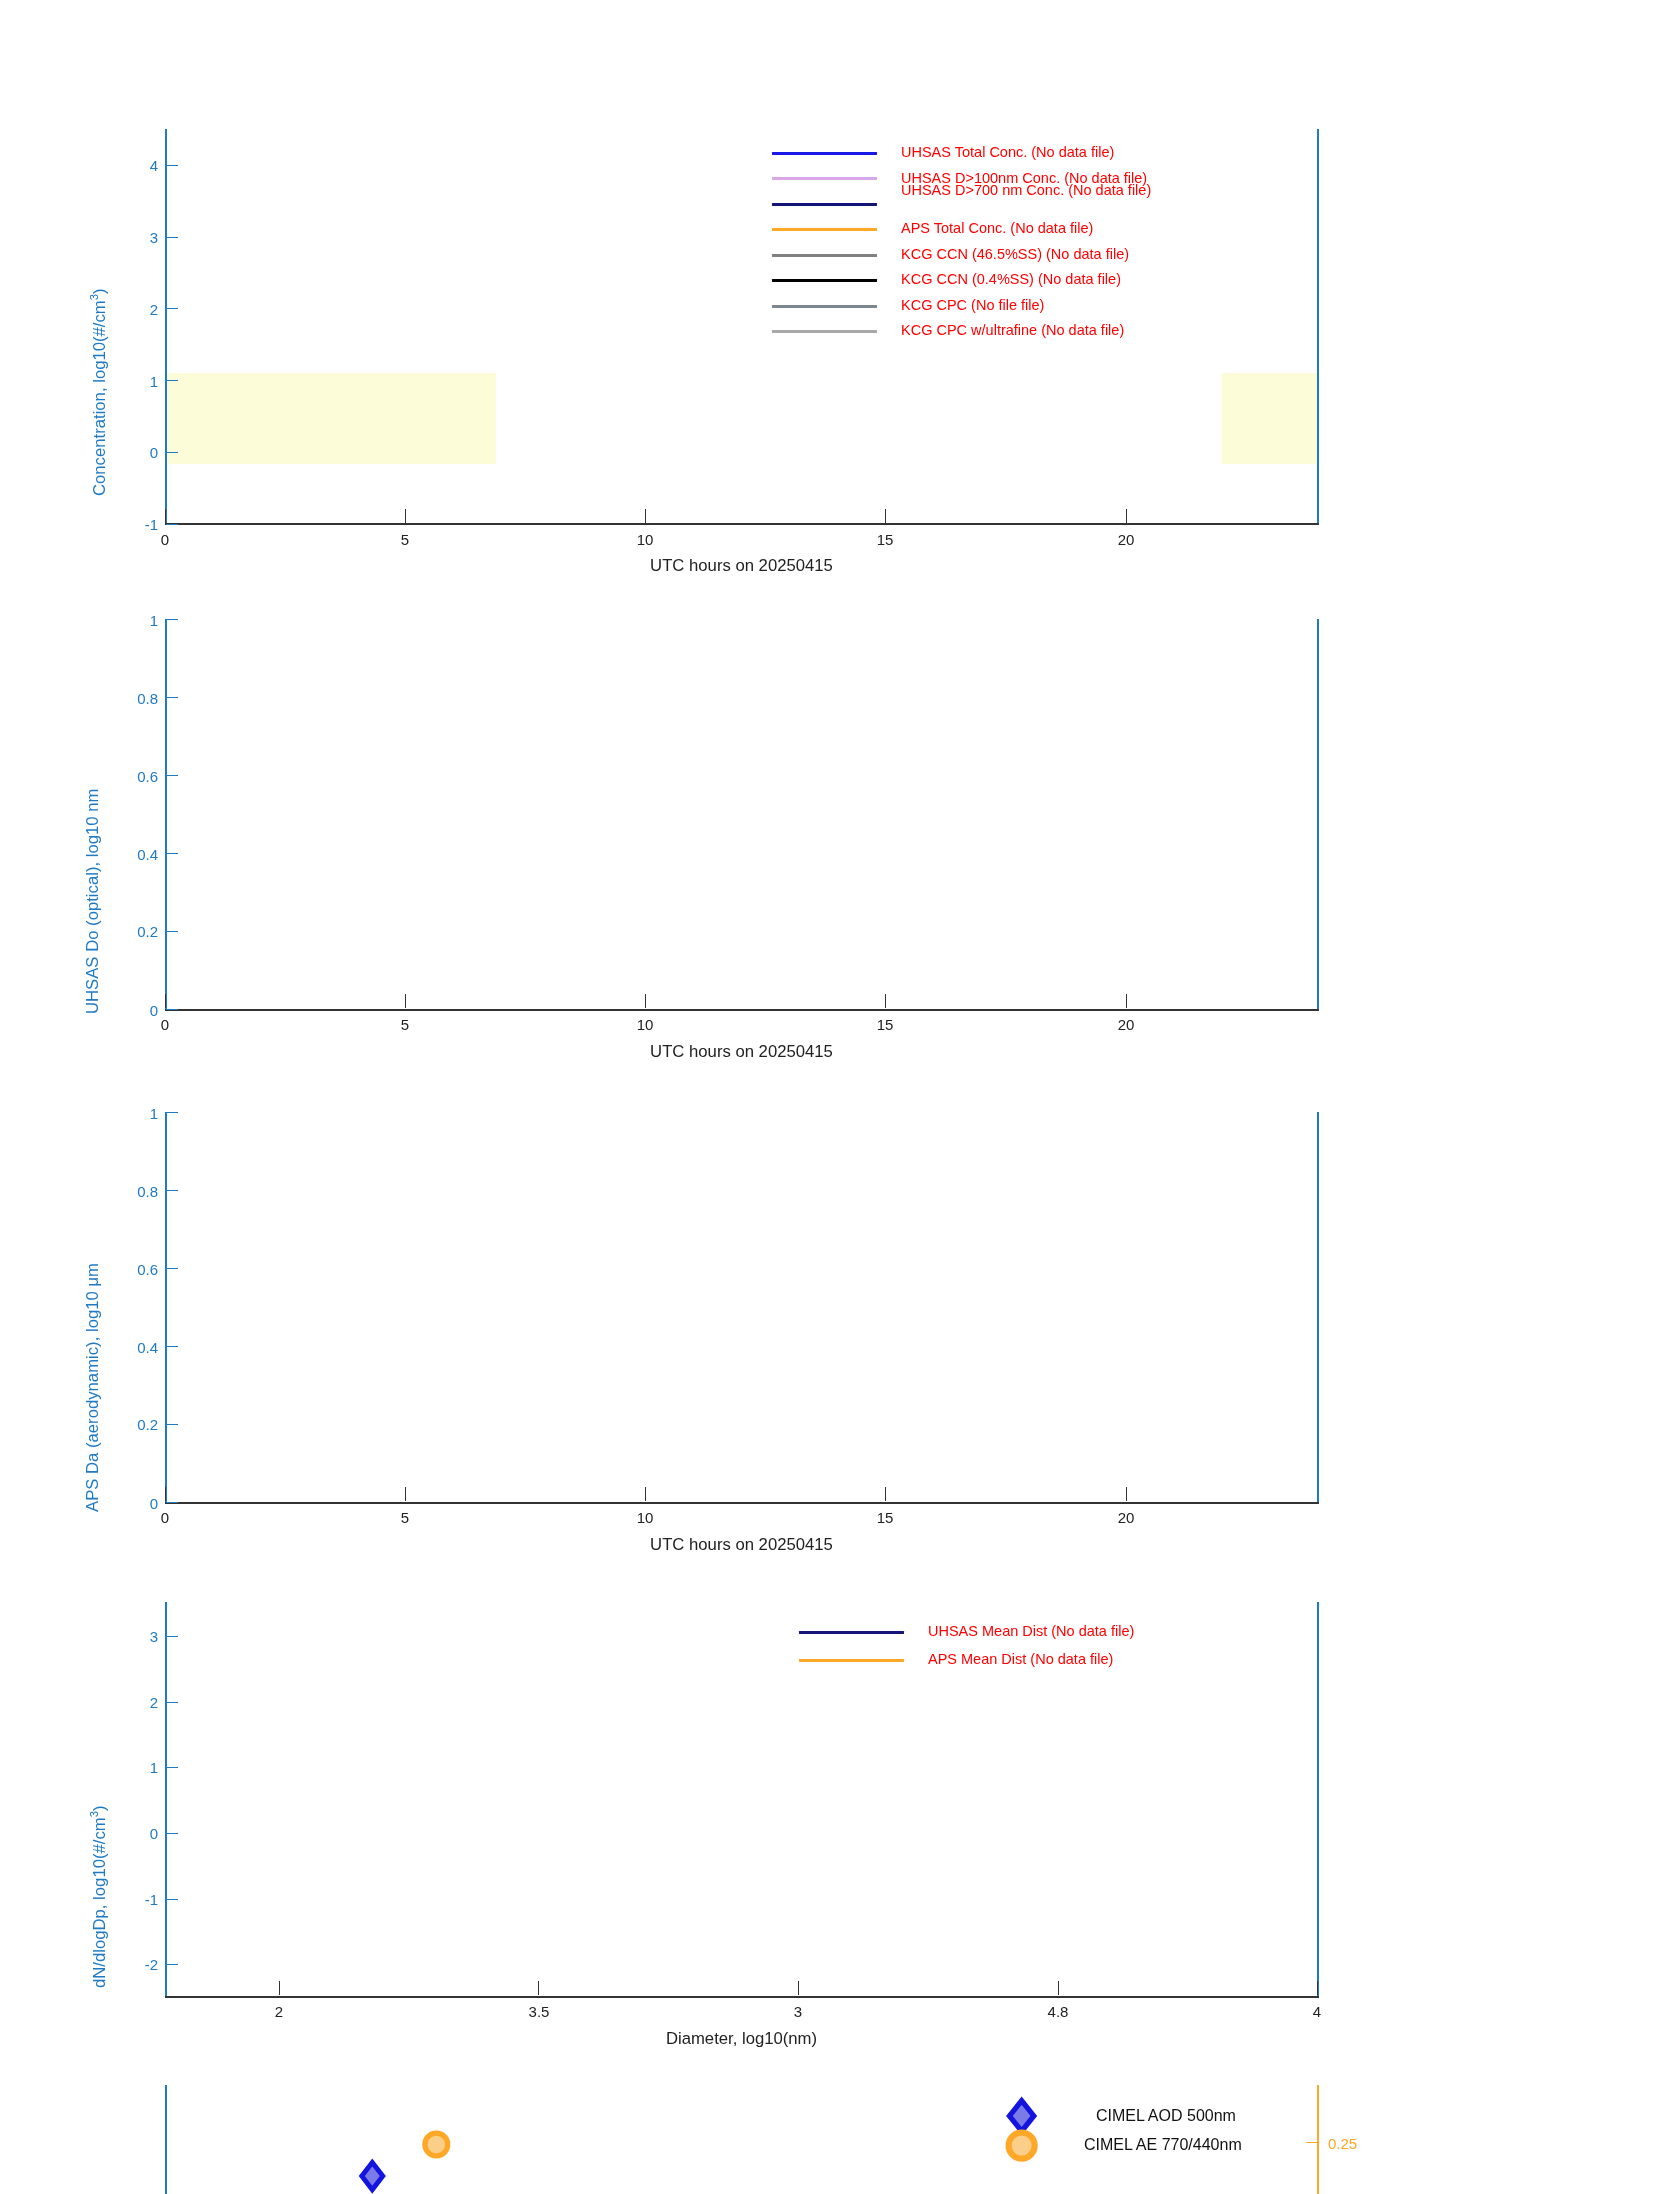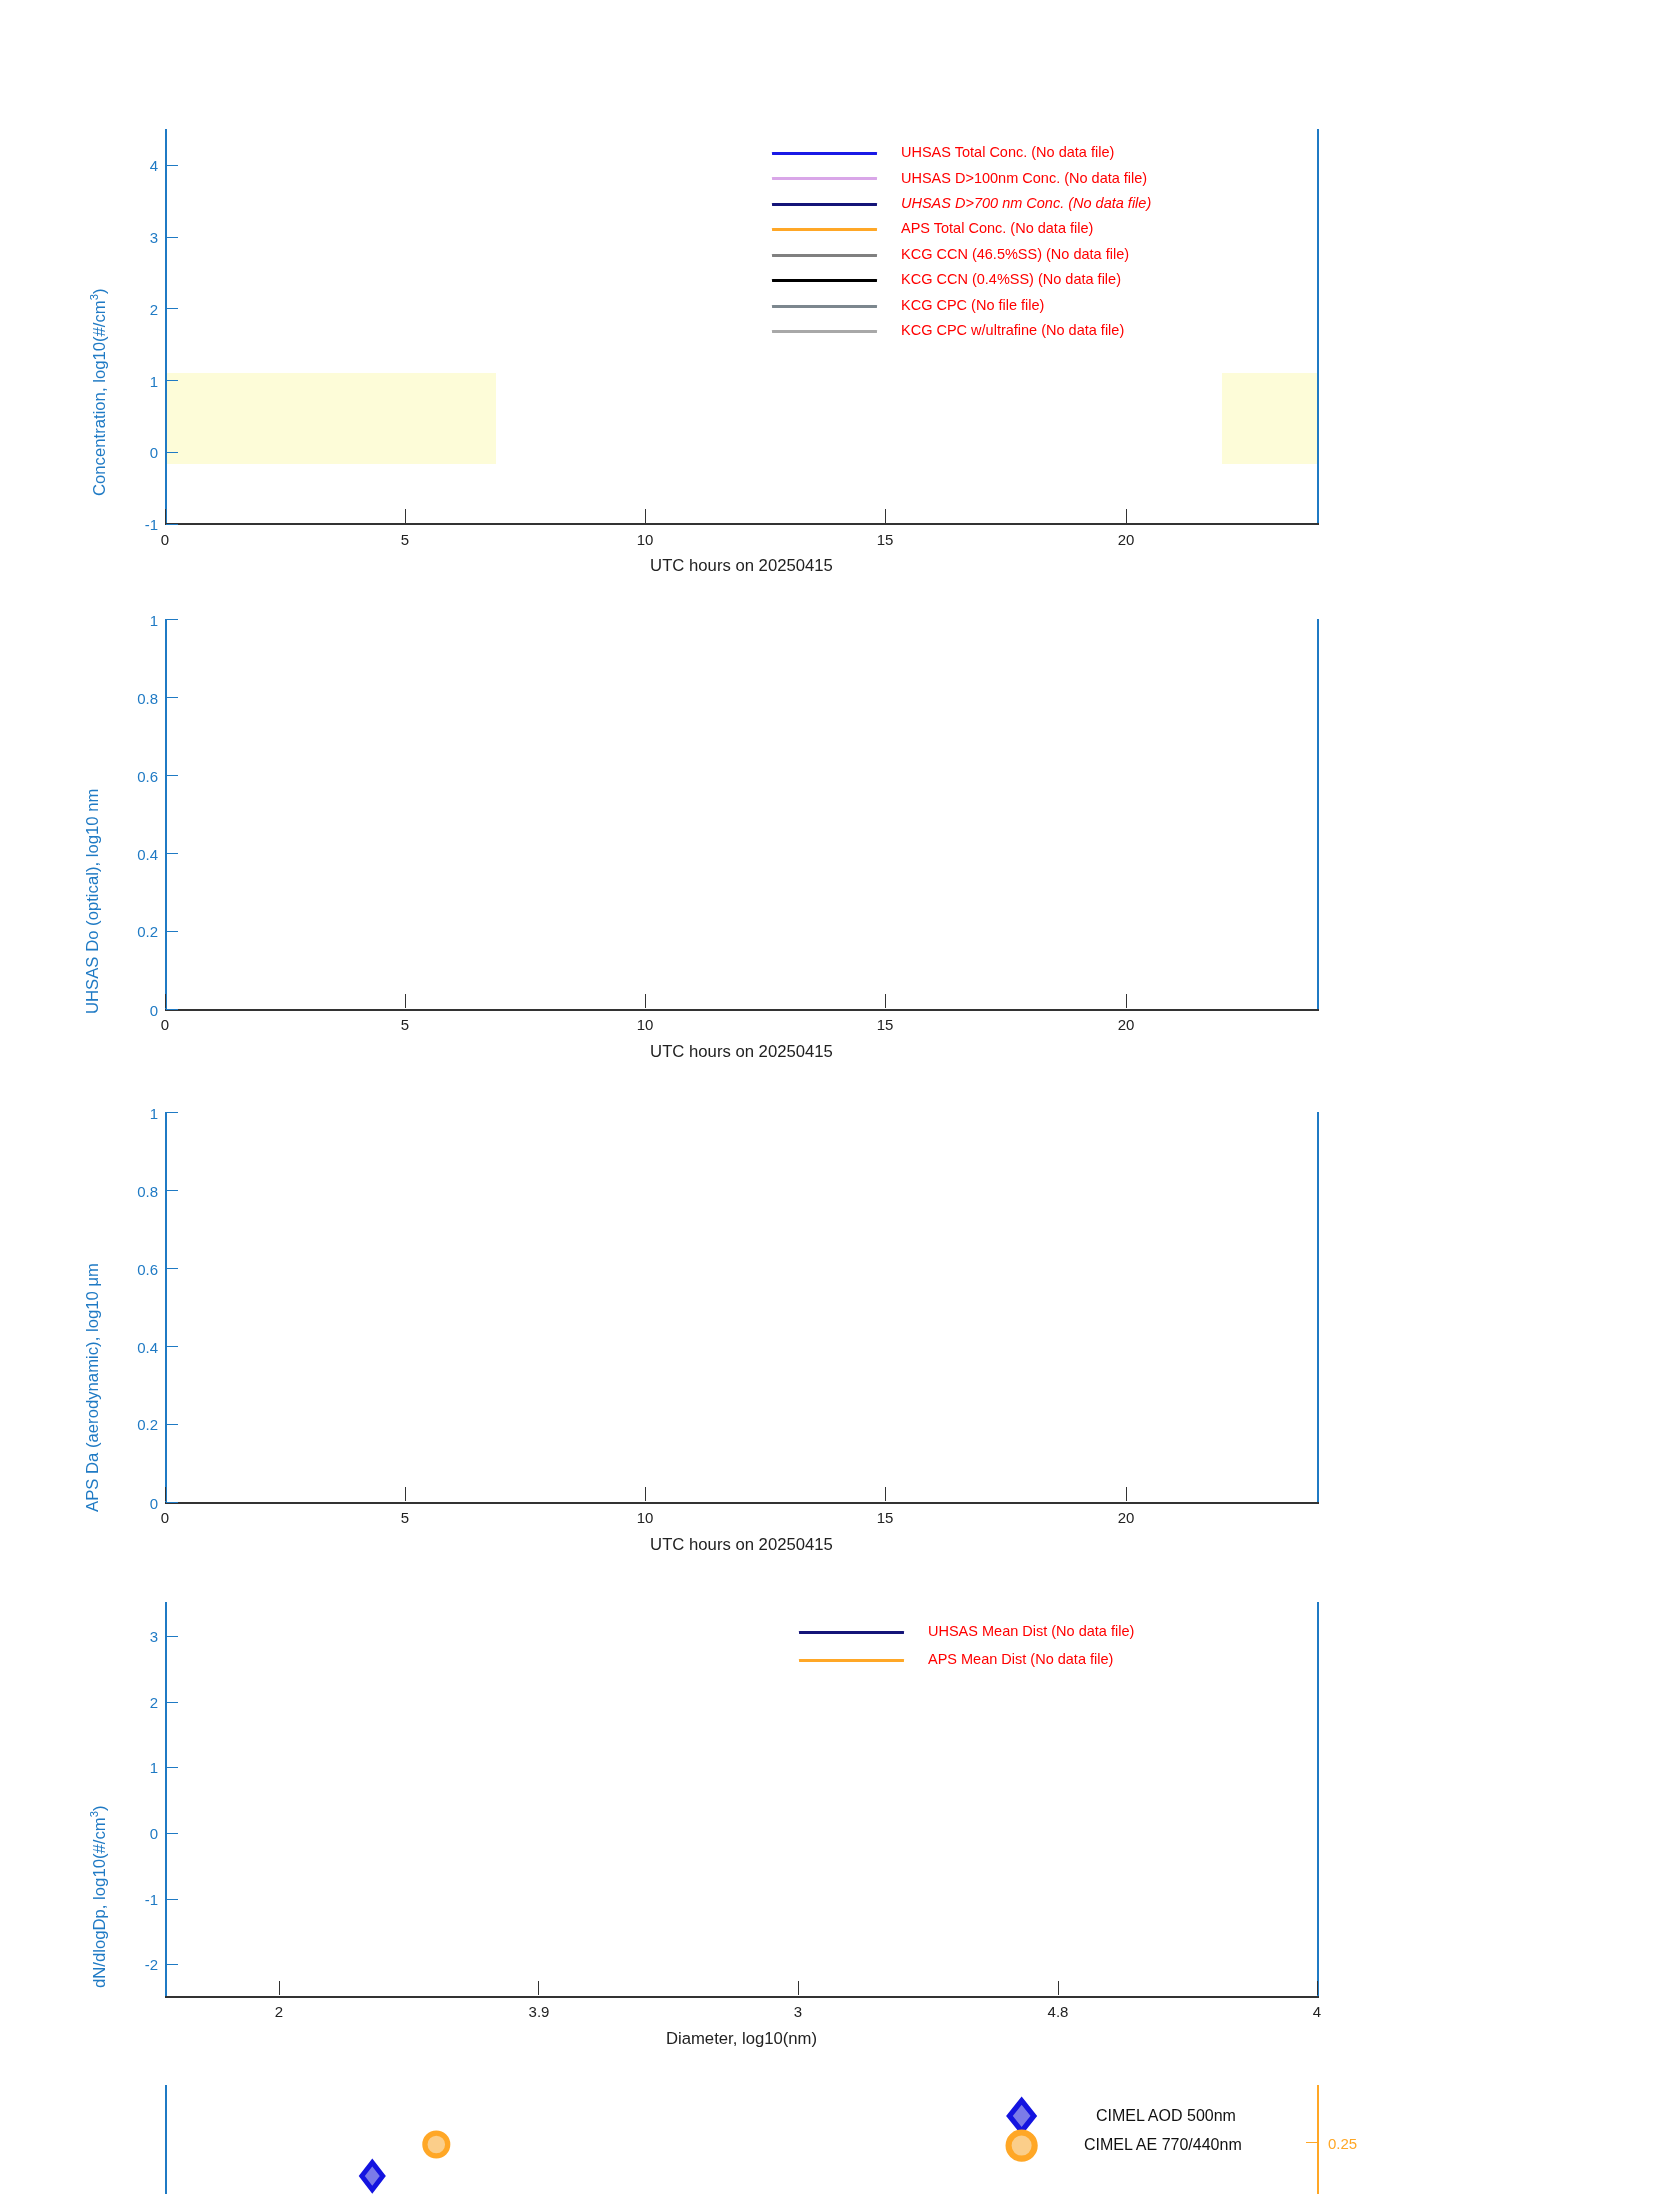--- a/index.html
+++ b/index.html
@@ -96,21 +96,21 @@
   <div class="xaxis-title" style="left:566px;top:556px;width:351px;">UTC hours on 20250415</div>
 
   <div class="legend" style="left:772px;top:145px;">
     <div class="legend-line" style="left:0;top:7px;width:105px;background:#1919E6;"></div>
     <div class="legend-label" style="left:129px;top:0px;">UHSAS Total Conc. (No data file)</div>
 
     <div class="legend-line" style="left:0;top:32px;width:105px;background:#D9A6E8;"></div>
     <div class="legend-label" style="left:129px;top:25.5px;">UHSAS D&gt;100nm Conc. (No data file)</div>
 
     <div class="legend-line" style="left:0;top:58px;width:105px;background:#141478;"></div>
-    <div class="legend-label" style="left:129px;top:51px;font-style:italic;">UHSAS D&gt;700 nm Conc. (No data file)</div>
+    <div class="legend-label" style="left:129px;top:38px;">UHSAS D&gt;700 nm Conc. (No data file)</div>
 
     <div class="legend-line" style="left:0;top:83px;width:105px;background:#FFA726;"></div>
     <div class="legend-label" style="left:129px;top:76px;">APS Total Conc. (No data file)</div>
 
     <div class="legend-line" style="left:0;top:109px;width:105px;background:#808080;"></div>
     <div class="legend-label" style="left:129px;top:102px;">KCG CCN (46.5%SS) (No data file)</div>
 
     <div class="legend-line" style="left:0;top:134px;width:105px;background:#000000;"></div>
     <div class="legend-label" style="left:129px;top:127px;">KCG CCN (0.4%SS) (No data file)</div>
 
@@ -214,21 +214,21 @@
   <div class="ylabel-txt" style="left:110px;top:136px;width:48px;">2</div>
   <div class="ylabel-txt" style="left:110px;top:70px;width:48px;">3</div>
 
   <div class="tick-x" style="left:279px;top:423px;height:14px;"></div>
   <div class="tick-x" style="left:538px;top:423px;height:14px;"></div>
   <div class="tick-x" style="left:798px;top:423px;height:14px;"></div>
   <div class="tick-x" style="left:1058px;top:423px;height:14px;"></div>
   <div class="tick-x" style="left:1317px;top:423px;height:14px;"></div>
 
   <div class="xlabel-txt" style="left:257px;top:445px;width:44px;">2</div>
-  <div class="xlabel-txt" style="left:517px;top:445px;width:44px;">3.9</div>
+  <div class="xlabel-txt" style="left:517px;top:445px;width:44px;">3.5</div>
   <div class="xlabel-txt" style="left:776px;top:445px;width:44px;">3</div>
   <div class="xlabel-txt" style="left:1036px;top:445px;width:44px;">4.8</div>
   <div class="xlabel-txt" style="left:1295px;top:445px;width:44px;">4</div>
 
   <div class="axis-title" style="left:88px;top:430px;transform:rotate(-90deg);">
     <span>dN/dlogDp, log10(#/cm</span><span class="sup">3</span><span>)</span>
   </div>
   <div class="xaxis-title" style="left:566px;top:471px;width:351px;">Diameter,  log10(nm)</div>
 
   <div class="legend" style="left:799px;top:66px;">

